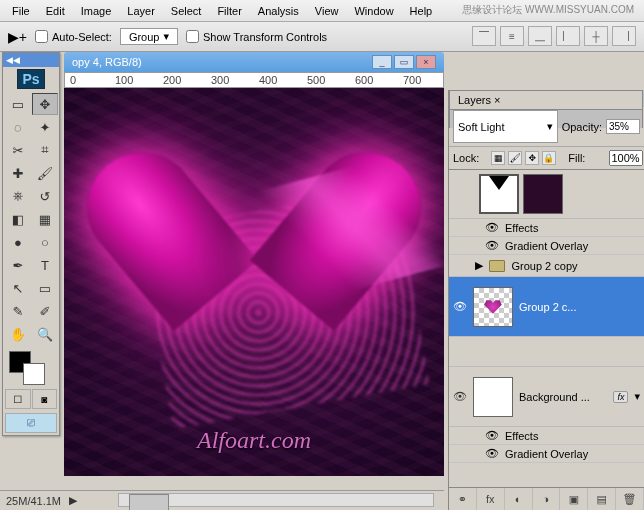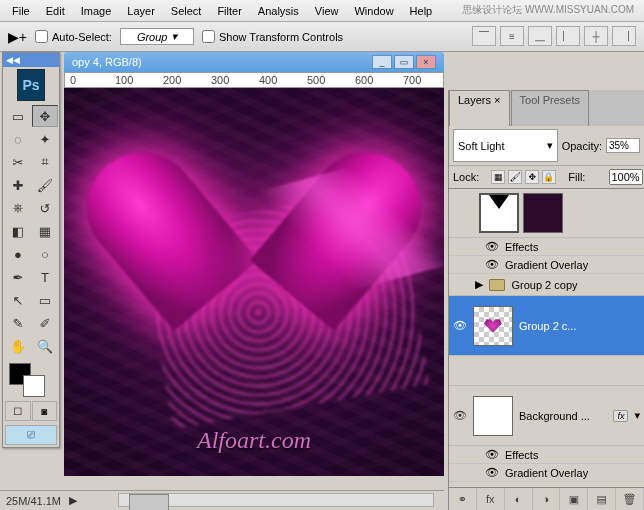--- a/index.html
+++ b/index.html
@@ -1,33 +1,33 @@
 <!DOCTYPE html>
 <html><head>
 <meta charset="utf-8">
 <style>
 * { margin:0; padding:0; box-sizing:border-box; font-family:Tahoma,Arial,sans-serif; font-size:11px; }
 body { background:#d4d0c8; width:644px; height:510px; overflow:hidden; position:relative; }
 .menubar { background:linear-gradient(#f2f2f2,#e3e3e3); height:22px; display:flex; align-items:center; padding:0 4px; border-bottom:1px solid #aaa; }
 .menubar span { padding:3px 8px; cursor:default; }
 .watermark { position:absolute; top:3px; right:10px; color:#888; font-size:10px; }
 .optbar { background:linear-gradient(#ececec,#d9d9d9); height:30px; display:flex; align-items:center; padding:0 8px; gap:8px; border-bottom:1px solid #999; }
-.optbar .sel { border:1px solid #999; background:#fff; padding:1px 16px; display:inline-flex; align-items:center; gap:4px;font-style:italic; }
+.optbar .sel { border:1px solid #999; background:#fff; padding:1px 8px; display:inline-flex; align-items:center; gap:4px; }
 .optbar .chk { display:flex; align-items:center; gap:4px; }
 .stripbtns { position:absolute; right:8px; top:26px; display:flex; gap:4px; }
 .stripbtns div { width:24px; height:20px; border:1px solid #aaa; background:#e8e8e8; display:flex; align-items:center; justify-content:center; font-size:10px; color:#555; }
 .doc-title { position:absolute; left:64px; top:52px; right:200px; height:20px; background:linear-gradient(#7eb4ea,#5a9fe0); color:#fff; padding:3px 8px; border-radius:3px 3px 0 0; display:flex; align-items:center; justify-content:space-between; }
 .doc-title .winctrl { display:flex; gap:2px; }
 .doc-title .winctrl span { width:20px; height:14px; background:#d0e0f0; border:1px solid #6090c0; display:flex; align-items:center; justify-content:center; font-size:9px; color:#336; }
 .ruler-h { position:absolute; left:64px; top:72px; right:200px; height:16px; background:#fff; border:1px solid #999; font-size:8px; overflow:hidden; }
 .ruler-h span { position:absolute; top:1px; color:#444; }
 .toolbox { position:absolute; left:2px; top:52px; width:58px; background:#d4d0c8; border:1px solid #888; box-shadow:1px 1px 2px rgba(0,0,0,.3); }
 .toolbox-hdr { height:14px; background:#5a8fd8; display:flex; align-items:center; padding:0 3px; }
 .toolbox-hdr span { color:#fff; font-size:9px; }
-.ps-badge { width:28px; height:32px; background:#0a3c5e; color:#8ec9ef; font-weight:bold; font-size:14px; display:flex; align-items:center; justify-content:center; margin:2px auto; border:1px solid #1a2a3a; }
+.ps-badge { width:28px; height:20px; background:#0a3c5e; color:#8ec9ef; font-weight:bold; font-size:14px; display:flex; align-items:center; justify-content:center; margin:2px auto; border:1px solid #1a2a3a; }
 .tools { display:grid; grid-template-columns:1fr 1fr; gap:1px; padding:2px; }
 .tool { width:26px; height:22px; background:#d4d0c8; border:1px solid #d4d0c8; display:flex; align-items:center; justify-content:center; font-size:13px; color:#333; position:relative; }
 .tool.active { background:#bbb; border:1px inset #999; }
 .swatches { padding:4px; position:relative; height:40px; }
 .swatch-fg { position:absolute; width:22px; height:22px; background:#000; border:1px solid #666; left:6px; top:4px; }
 .swatch-bg { position:absolute; width:22px; height:22px; background:#fff; border:1px solid #666; left:20px; top:16px; }
 .modebtns { display:flex; gap:1px; padding:2px; }
 .modebtns div { flex:1; height:20px; border:1px solid #aaa; background:#d4d0c8; display:flex; align-items:center; justify-content:center; font-size:10px; }
 .canvas { position:absolute; left:64px; top:88px; width:380px; height:388px; background:radial-gradient(circle at 50% 50%,#5a1050 0%,#2a0730 50%,#180420 100%); overflow:hidden; }
 .canvas::before { content:""; position:absolute; inset:0; background:repeating-linear-gradient(25deg,rgba(100,40,90,.15) 0 8px,transparent 8px 18px),repeating-linear-gradient(-20deg,rgba(80,30,70,.12) 0 6px,transparent 6px 16px); }
@@ -36,21 +36,21 @@
 .heart::before { left:20px; transform:rotate(-40deg); transform-origin:0 100%; }
 .heart::after { left:70px; transform:rotate(40deg); transform-origin:100% 100%; }
 .splash { position:absolute; pointer-events:none; }
 .s1 { left:90px; top:120px; width:260px; height:200px; background:repeating-radial-gradient(circle at 40% 50%,rgba(255,80,210,.4) 0 3px,transparent 3px 9px); filter:blur(1.5px); transform:rotate(-10deg); }
 .s2 { left:200px; top:80px; width:180px; height:120px; background:linear-gradient(60deg,transparent 30%,rgba(255,90,220,.5) 50%,transparent 70%),linear-gradient(55deg,transparent 40%,rgba(230,70,200,.4) 55%,transparent 68%); filter:blur(1px); transform:rotate(-15deg); }
 .sig { position:absolute; bottom:22px; left:50%; transform:translateX(-50%); font-family:'Brush Script MT',cursive; font-size:24px; font-style:italic; color:#d070c0; text-shadow:0 1px 2px #000; }
 .statusbar { position:absolute; left:0; bottom:0; right:200px; height:20px; background:#d4d0c8; border-top:1px solid #999; display:flex; align-items:center; padding:0 6px; font-size:10px; color:#333; gap:8px; }
 .scroller { position:absolute; left:118px; bottom:3px; right:210px; height:14px; background:#e0e0e0; border:1px solid #aaa; }
 .scroller .thumb { position:absolute; left:10px; width:40px; top:0; bottom:0; background:#c8c8c8; border:1px solid #888; }
 .layers { position:absolute; right:0; top:90px; width:196px; bottom:0; background:#d4d0c8; border-left:1px solid #888; display:flex; flex-direction:column; }
-.layers-tabs { display:flex; background:#c0c0c0; height:36px; }
+.layers-tabs { display:flex; background:#c0c0c0; height:17px;flex-direction:column; }
 .ltab { padding:3px 8px; background:#d4d0c8; border:1px solid #888; border-bottom:none; margin-right:1px; }
 .ltab.inactive { background:#bfbfbf; color:#555; }
 .blend-row { display:flex; align-items:center; padding:3px 4px; gap:4px; border-bottom:1px solid #aaa; }
 .blend-row select,.blend-row input { border:1px solid #999; background:#fff; font-size:10px; padding:1px 2px; }
 .blend-row .blendsel { flex:1; display:flex; align-items:center; border:1px solid #999; background:#fff; padding:9px 4px; justify-content:space-between; }
 .lock-row { display:flex; align-items:center; padding:3px 4px; gap:12px; border-bottom:1px solid #888; font-size:10px; }
 .lock-row .icons { display:flex; gap:3px; }
 .lock-row .icons span { width:14px; height:14px; border:1px solid #aaa; background:#e8e8e8; display:flex; align-items:center; justify-content:center; font-size:9px; }
 .layer-list { flex:1; background:#d4d0c8; overflow:auto; }
 .lrow { display:flex; align-items:center; padding:3px 4px; gap:6px; border-bottom:1px solid #bbb; min-height:28px; }

